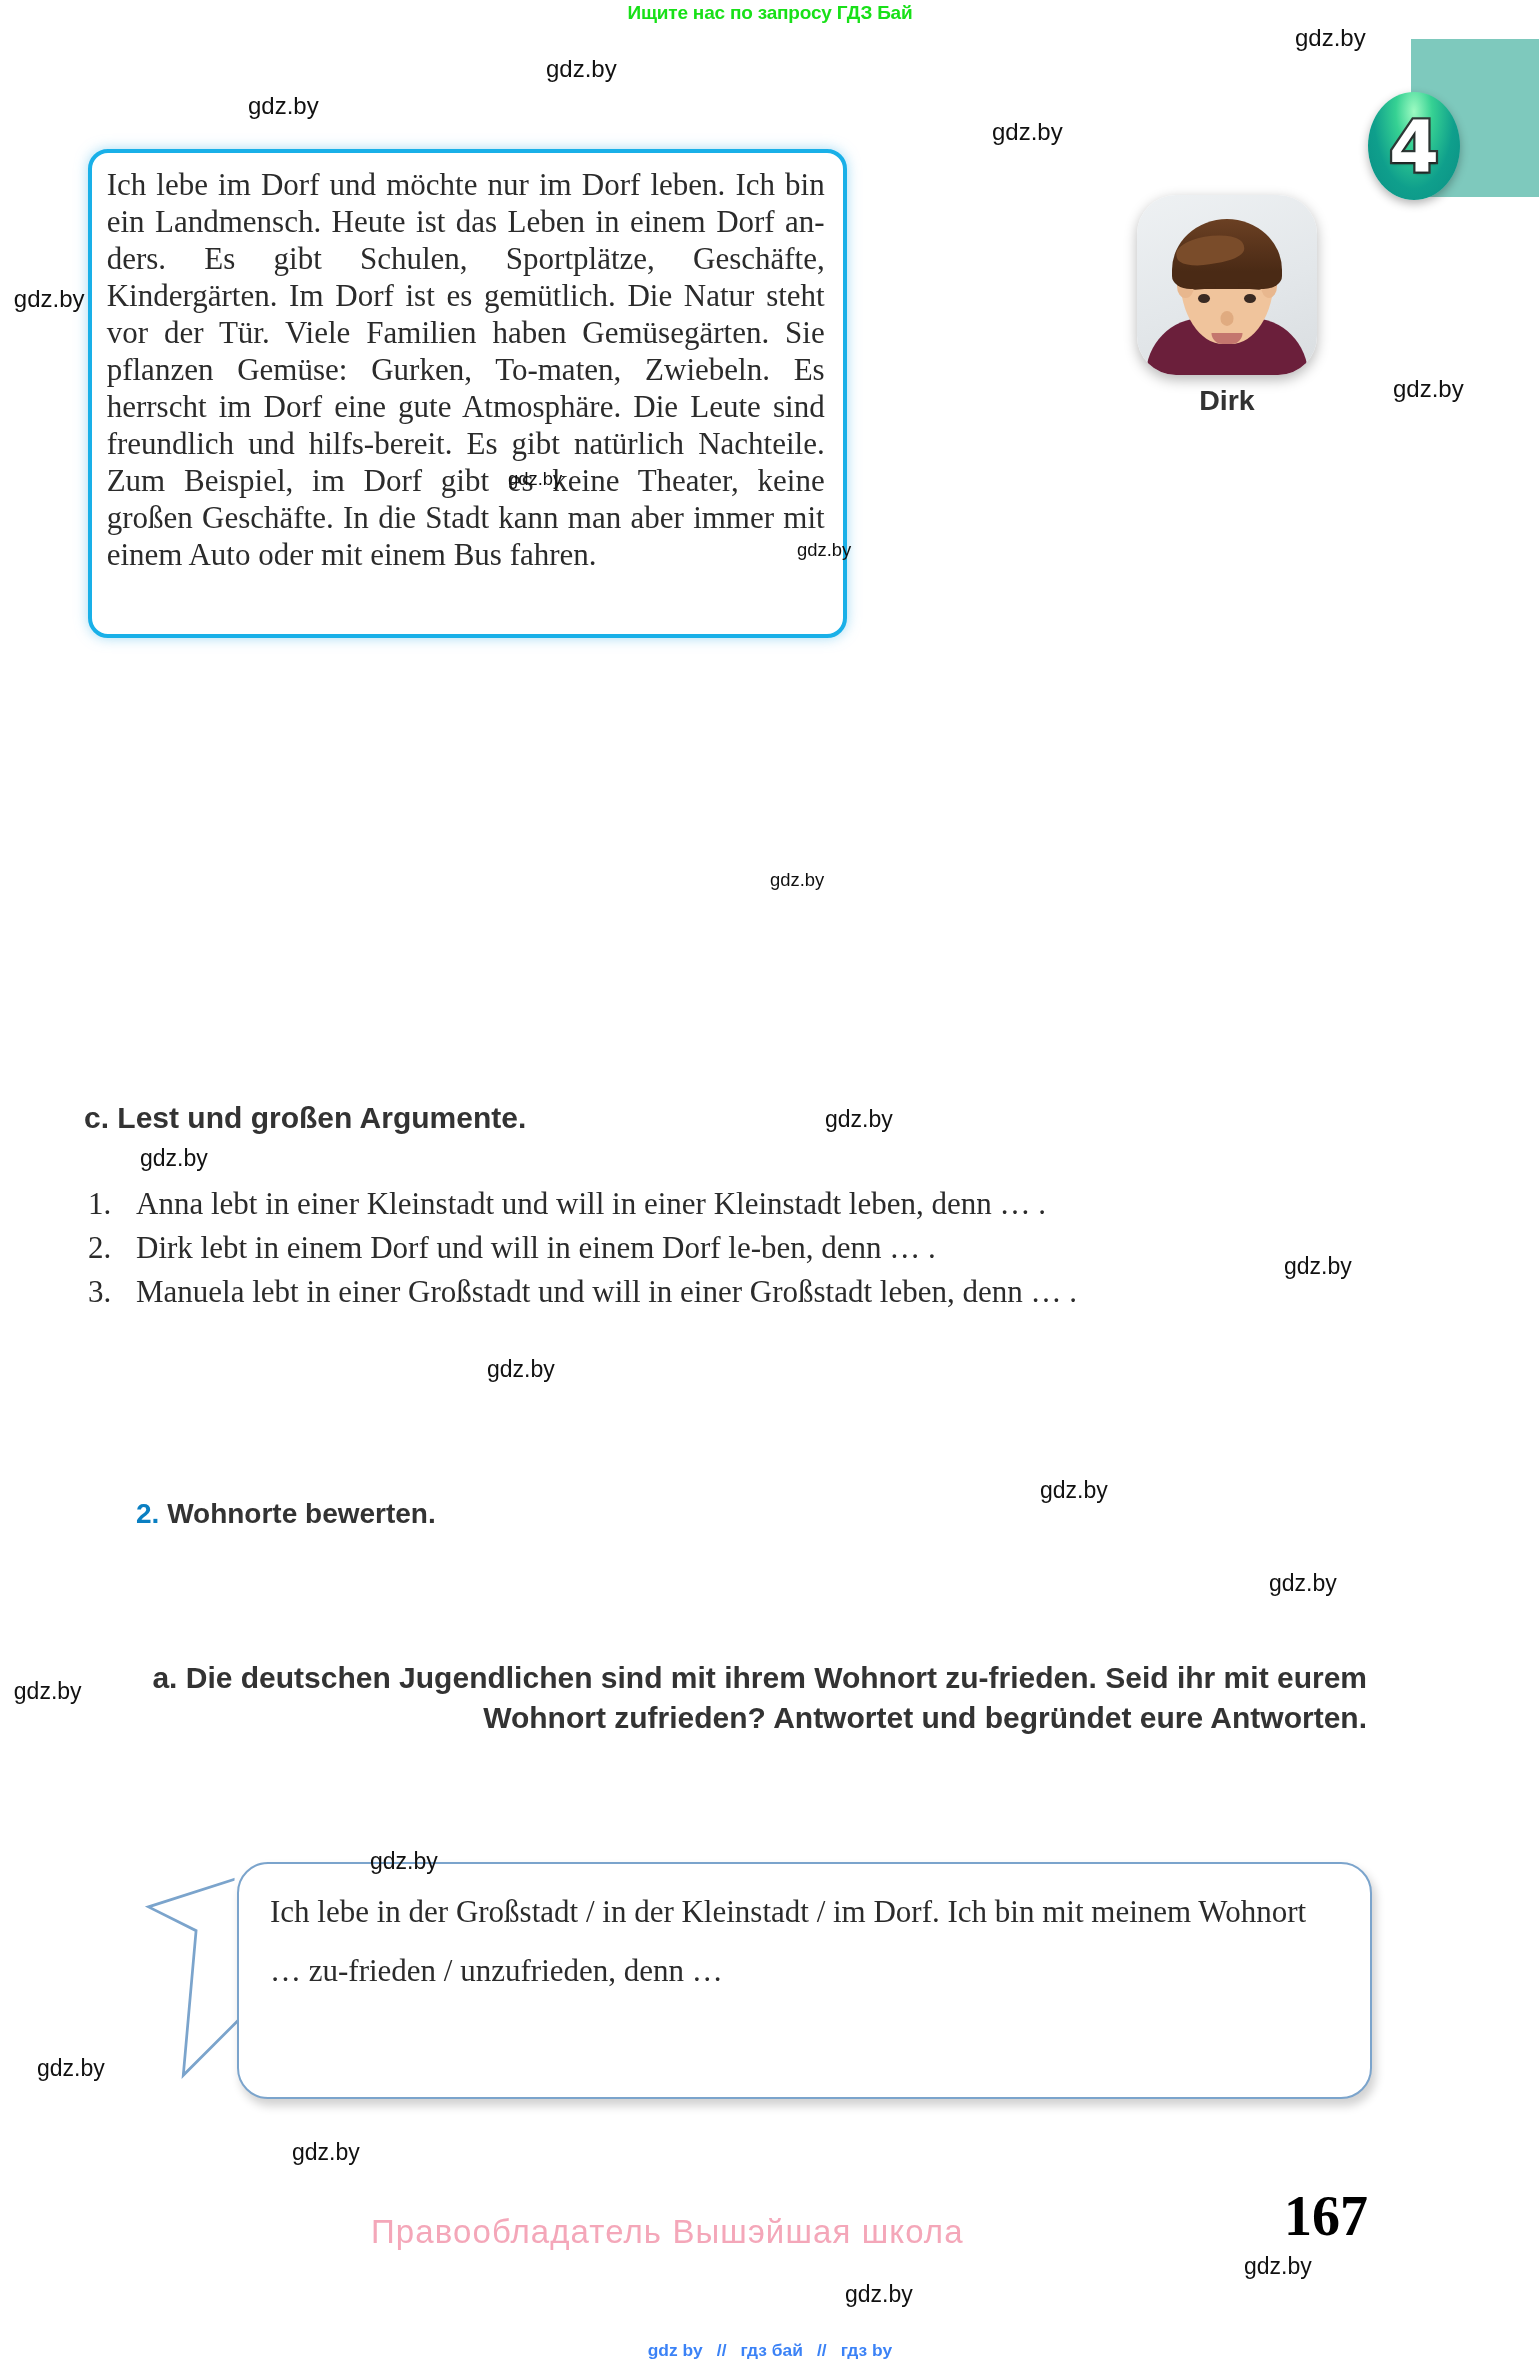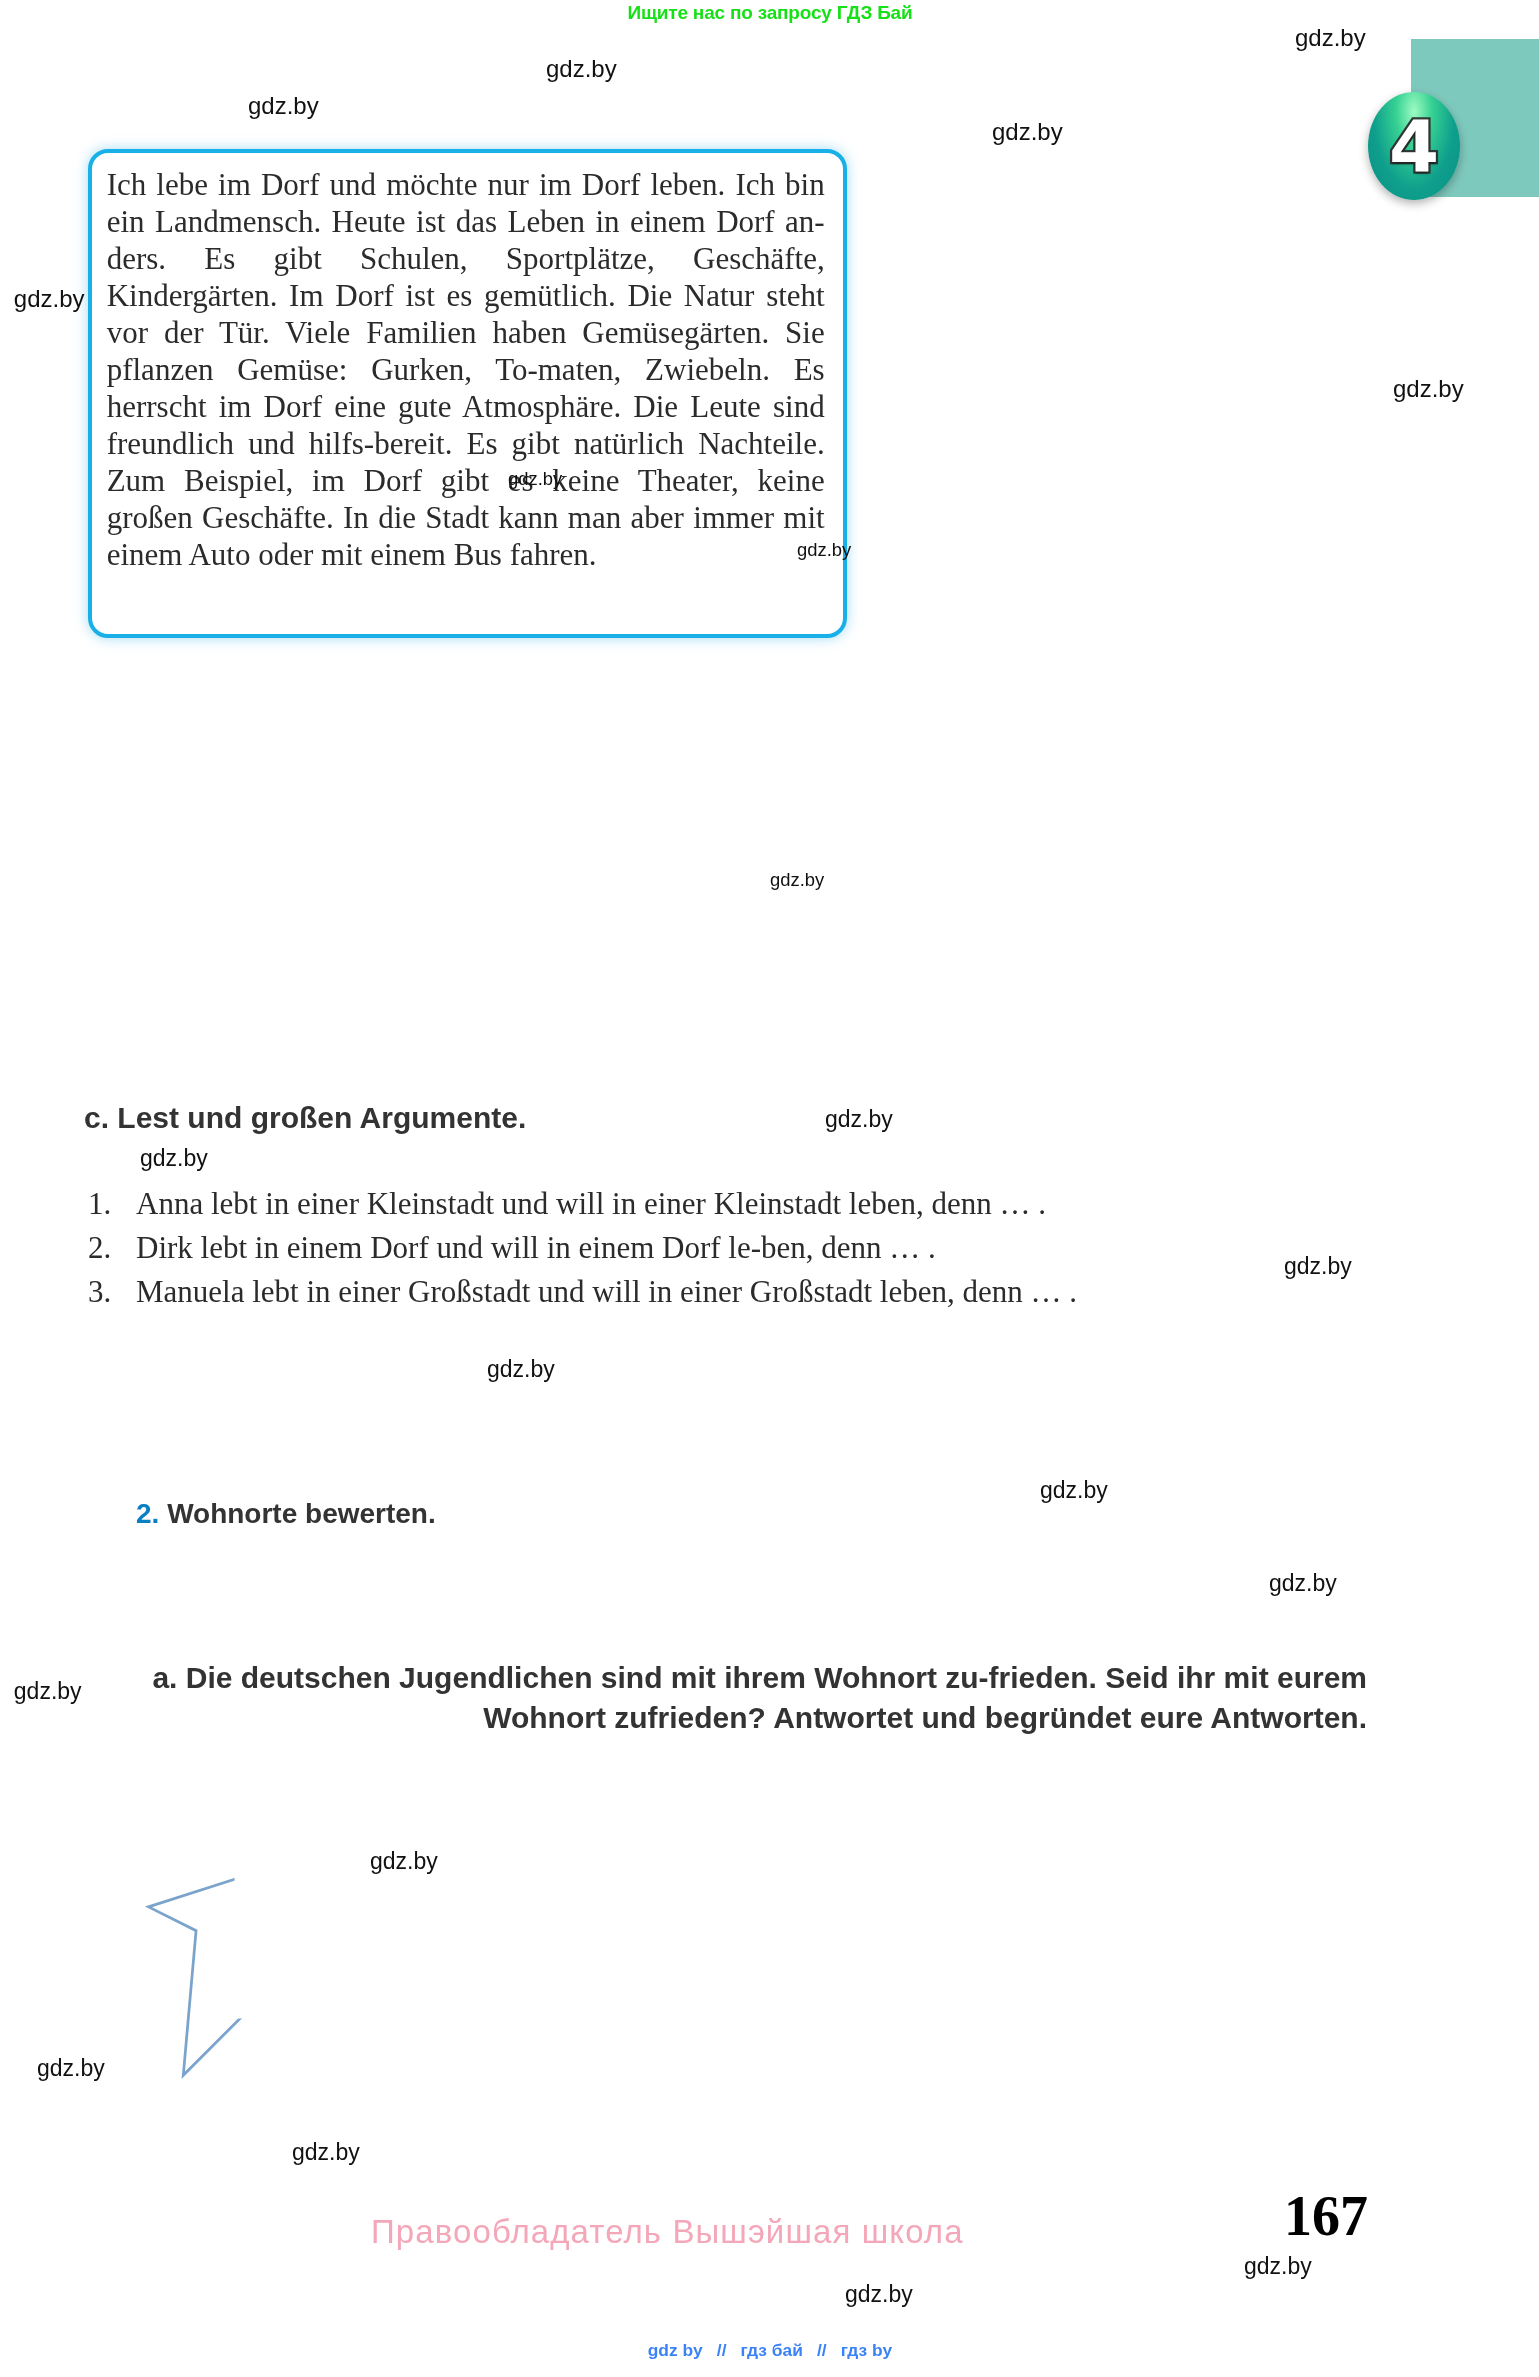--- a/index.html
+++ b/index.html
@@ -316,20 +316,37 @@
 
   <div class="chapter-panel"></div>
   <div class="chapter-badge">
     <span>4</span>
   </div>
 
   <div class="text-card">
     <div class="body">Ich lebe im Dorf und möchte nur im Dorf leben. Ich bin ein Landmensch. Heute ist das Leben in einem Dorf an-ders. Es gibt Schulen, Sportplätze, Geschäfte, Kindergärten. Im Dorf ist es gemütlich. Die Natur steht vor der Tür. Viele Familien haben Gemüsegärten. Sie pflanzen Gemüse: Gurken, To-maten, Zwiebeln. Es herrscht im Dorf eine gute Atmosphäre. Die Leute sind freundlich und hilfs-bereit. Es gibt natürlich Nachteile. Zum Beispiel, im Dorf gibt es keine Theater, keine großen Geschäfte. In die Stadt kann man aber immer mit einem Auto oder mit einem Bus fahren.</div>
   </div>
 
+  <div class="avatar-wrap">
+    <div class="avatar">
+      <div class="av-neck"></div>
+      <div class="av-shirt"></div>
+      <div class="av-face"></div>
+      <div class="av-ear-l"></div>
+      <div class="av-ear-r"></div>
+      <div class="av-hair"></div>
+      <div class="av-brow-l"></div>
+      <div class="av-brow-r"></div>
+      <div class="av-eye-l"></div>
+      <div class="av-eye-r"></div>
+      <div class="av-nose"></div>
+      <div class="av-mouth"></div>
+    </div>
+    <div class="avatar-name">Dirk</div>
+  </div>
 
   <div class="heading-c">c. Lest und großen Argumente.</div>
 
   <div class="numbered-list">
     <div class="li">
       <div class="num">1.</div>
       <div class="txt">Anna lebt in einer Kleinstadt und will in einer Kleinstadt leben, denn … .</div>
     </div>
     <div class="li">
       <div class="num">2.</div>
@@ -346,20 +363,23 @@
     <span>Wohnorte bewerten.</span>
   </div>
 
   <div class="para-a">a. Die deutschen Jugendlichen sind mit ihrem Wohnort zu-frieden. Seid ihr mit eurem Wohnort zufrieden? Antwortet und begründet eure Antworten.</div>
 
   <svg class="bubble-tail" viewBox="0 0 118 230">
     <path d="M112 6 L6 40 L58 66 L44 224 L118 150 Z" fill="#ffffff" stroke="#7ba4cc" stroke-width="3"></path>
     <rect x="100" y="2" width="18" height="160" fill="#ffffff"></rect>
   </svg>
 
+  <div class="bubble">
+    <div class="body">Ich lebe in der Großstadt / in der Kleinstadt / im Dorf. Ich bin mit meinem Wohnort … zu-frieden / unzufrieden, denn …</div>
+  </div>
 
   <div class="page-number">167</div>
 
   <div class="copyright">Правообладатель Вышэйшая школа</div>
 
   <div class="footer-links">
     <span>gdz by</span>
     <span>//</span>
     <span>гдз бай</span>
     <span>//</span>

